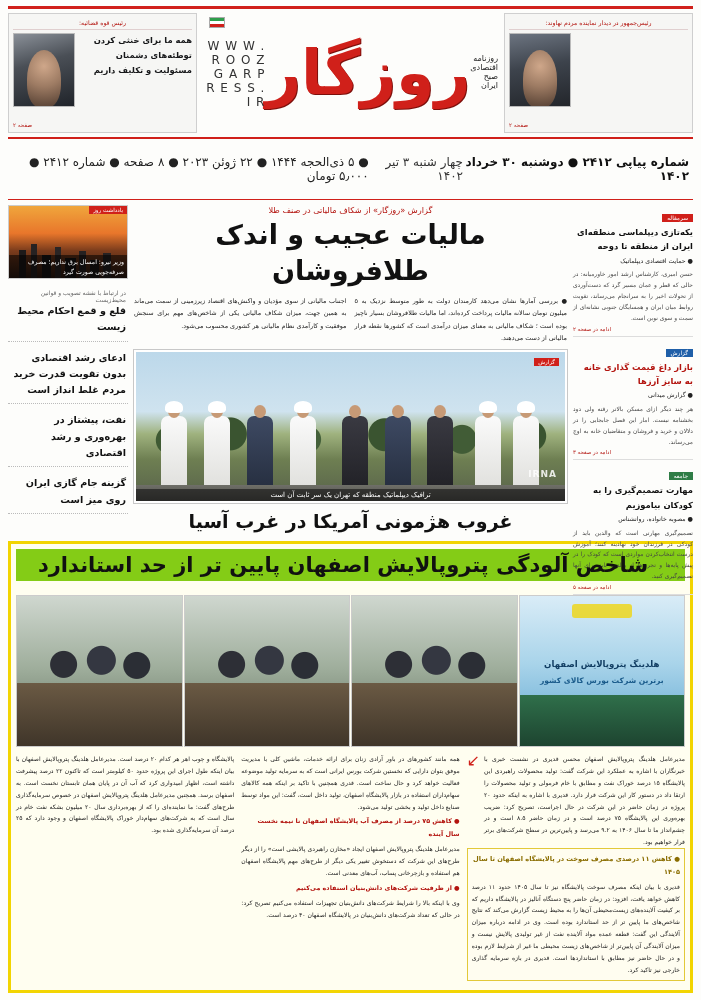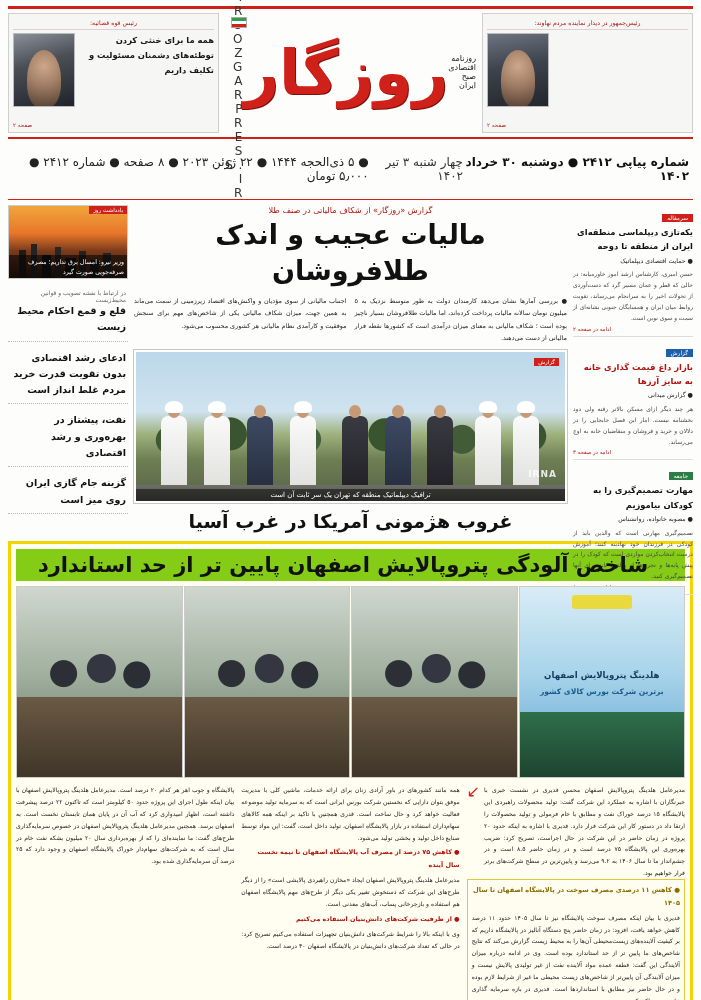--- a/index.html
+++ b/index.html
@@ -18,21 +18,21 @@
   
   .top-rule { height: 3px; background: #d0201a; margin-bottom: 4px; }
 
   
   .masthead {
     display: flex; flex-direction: row-reverse;
     align-items: stretch; gap: 6px;
     height: 120px;
   }
   .mh-box {
-    width: 211px; border: 1px solid #cfcfcf; background: #f6f6f4;
+    width: 189px; border: 1px solid #cfcfcf; background: #f6f6f4;
     padding: 4px; display: flex; flex-direction: column;
   }
   .mh-kicker {
     font-size: 6.2px; color: #b3140f; text-align: center;
     border-bottom: 1px solid #e0cfcf; padding-bottom: 2px; margin-bottom: 3px;
     line-height: 1.5;
   }
   .mh-body { display: flex; flex-direction: row-reverse; gap: 4px; flex: 1; }
   .mh-photo {
     width: 62px; height: 74px; border: 1px solid #bbb; flex: none;
@@ -181,21 +181,21 @@
 
   
   .feature {
     margin-top: 6px; border: 3px solid #f2d400; background: #fffef0;
     padding: 5px;
   }
   .feature-band {
     background: #84cc16; padding: 4px 22px; text-align: left;
   }
   .feature-title { font-size: 21px; font-weight: bold; color: #111; }
-  .feature-photos { display: flex; flex-direction: row-reverse; gap: 1px; margin-top: 5px; height: 192px; }
+  .feature-photos { display: flex; flex-direction: row-reverse; gap: 1px; margin-top: 14px; height: 152px; }
   .fp { flex: 1; border: 1px solid #ccc; position: relative; overflow: hidden; }
   .fp-conf { background: linear-gradient(#cfd7cf 0%, #9fae9c 48%, #5c6a59 100%); }
   .fp-conf:before {
     content:""; position:absolute; left:0; right:0; bottom:0; height:42%;
     background: linear-gradient(#6b5a44,#3f3529);
   }
   .fp-conf:after {
     content:""; position:absolute; left:14%; right:14%; bottom:34%; height:34%;
     background:
       radial-gradient(circle at 20% 40%, #2d2f36 0 13px, transparent 14px),

